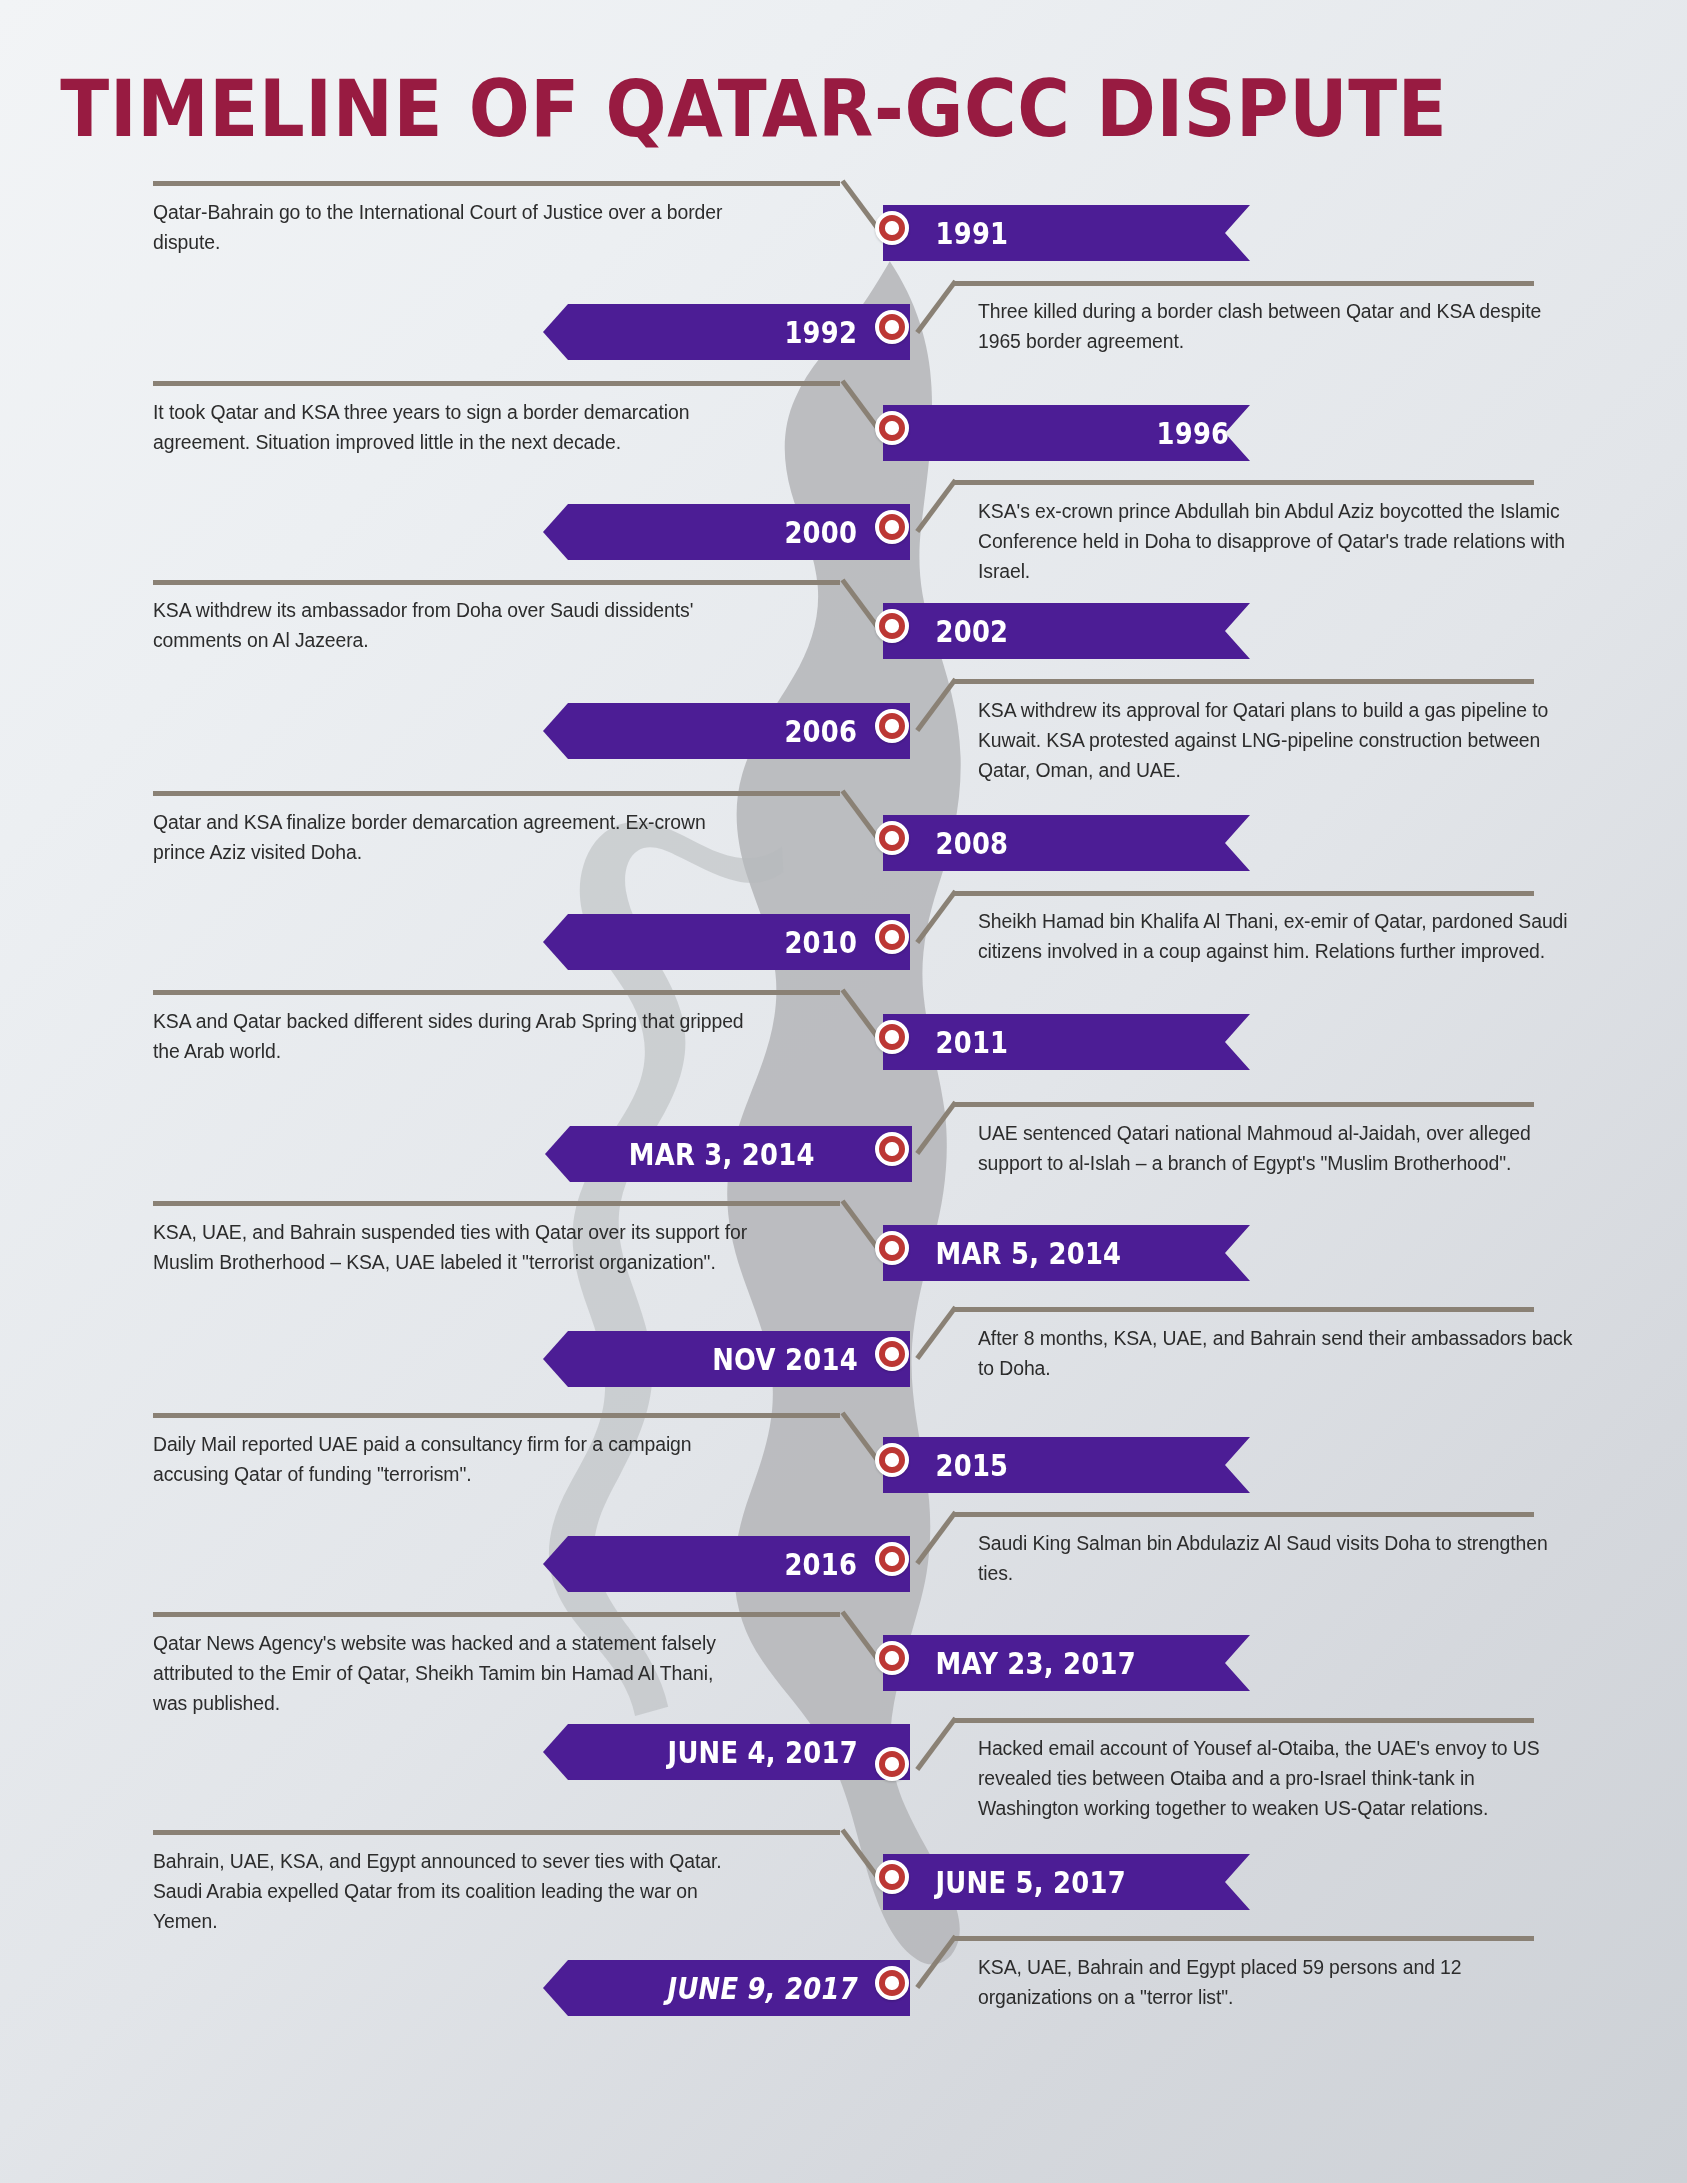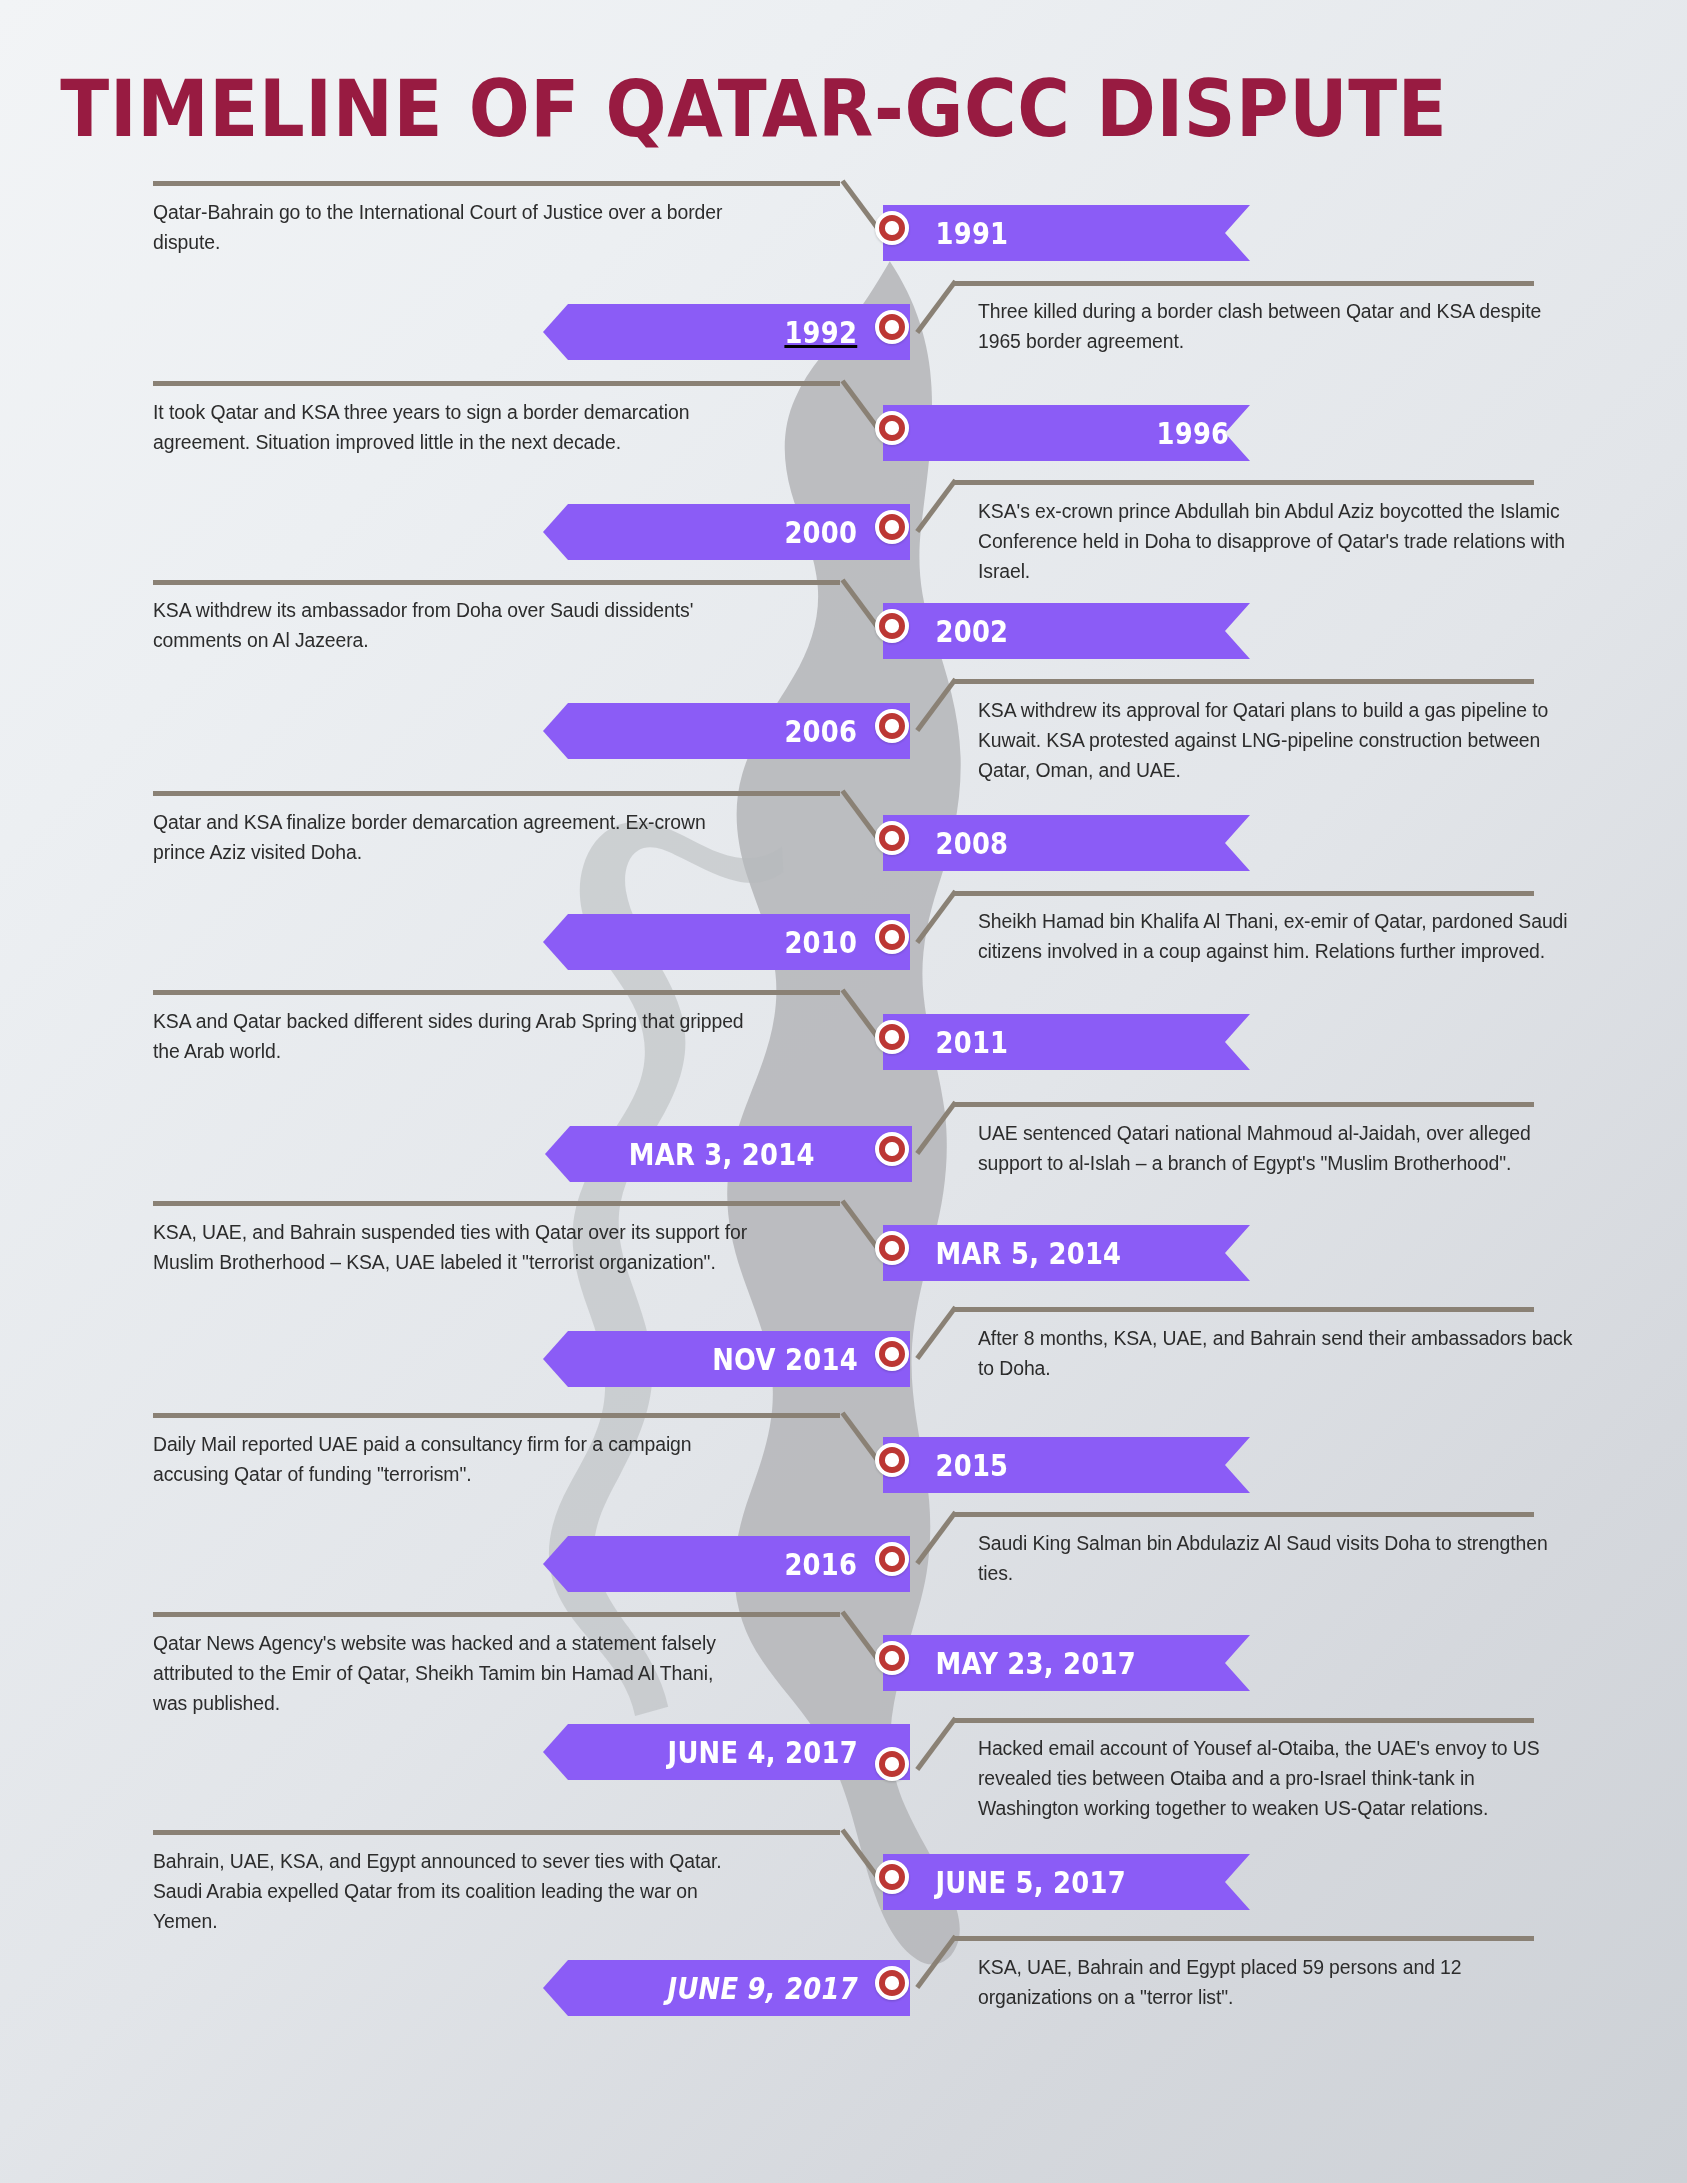--- a/index.html
+++ b/index.html
@@ -84,21 +84,21 @@
     letter-spacing: -0.1px;
     transform: scaleX(0.97);
   }
   .desc.right  { transform-origin: left top;  text-align: left; }
   .desc.left   { transform-origin: left top;  text-align: left; }
 
   
   .ribbon {
     position: absolute;
     height: 56px;
-    background: #8b5cf6;
+    background: #4c1d95;
     display: flex;
     align-items: center;
     filter: drop-shadow(1.3px 2.6px 2px rgba(0,0,0,0.17));
   }
   .ribbon.notch-right {
     clip-path: polygon(0 0, 100% 0, calc(100% - 25px) 50%, 100% 100%, 0 100%);
     justify-content: flex-start;
   }
   .ribbon.notch-left {
     clip-path: polygon(25px 0, 100% 0, 100% 100%, 25px 100%, 0 50%);
@@ -219,21 +219,21 @@
     <div class="row" style="top: 0px;">
       <div class="ribbon notch-right" style="top: 205px; width: 367px; left: 883px;">
         <span class="year">1991</span>
       </div>
       <div class="marker" style="left: 875px; top: 211px;"></div>
       <div class="conn-h" style="top: 181px; left: 153px; width: 687px;"></div>
       <div class="conn-d" style="left: 840px; top: 181px; height: 64px; transform-origin: center top; transform: rotate(-36.6341deg);"></div>
       <div class="desc left" style="width: 615px; top: 197px; left: 153px;">Qatar-Bahrain go to the International Court of Justice over a border dispute.</div>
     </div>
     <div class="row" style="top: 0px;">
-      <div class="ribbon notch-left" style="top: 304px; width: 367px; left: 543px; text-decoration: underline;">
+      <div class="ribbon notch-left" style="top: 304px; width: 367px; left: 543px;">
         <span class="year">1992</span>
       </div>
       <div class="marker" style="left: 875px; top: 310px;"></div>
       <div class="conn-h" style="top: 281px; left: 953px; width: 581px;"></div>
       <div class="conn-d" style="left: 953px; top: 281px; height: 64px; transform-origin: center top; transform: rotate(36.6341deg);"></div>
       <div class="desc right" style="width: 615px; top: 296px; left: 978px;">Three killed during a border clash between Qatar and KSA despite 1965 border agreement.</div>
     </div>
     <div class="row" style="top: 0px;">
       <div class="ribbon notch-right" style="top: 405px; width: 367px; left: 883px; justify-content: flex-end;">
         <span class="year">1996</span>

